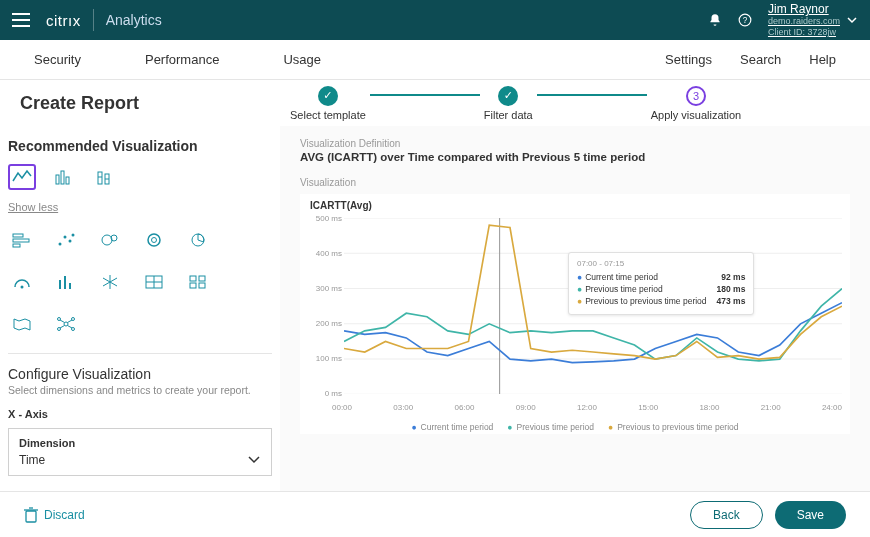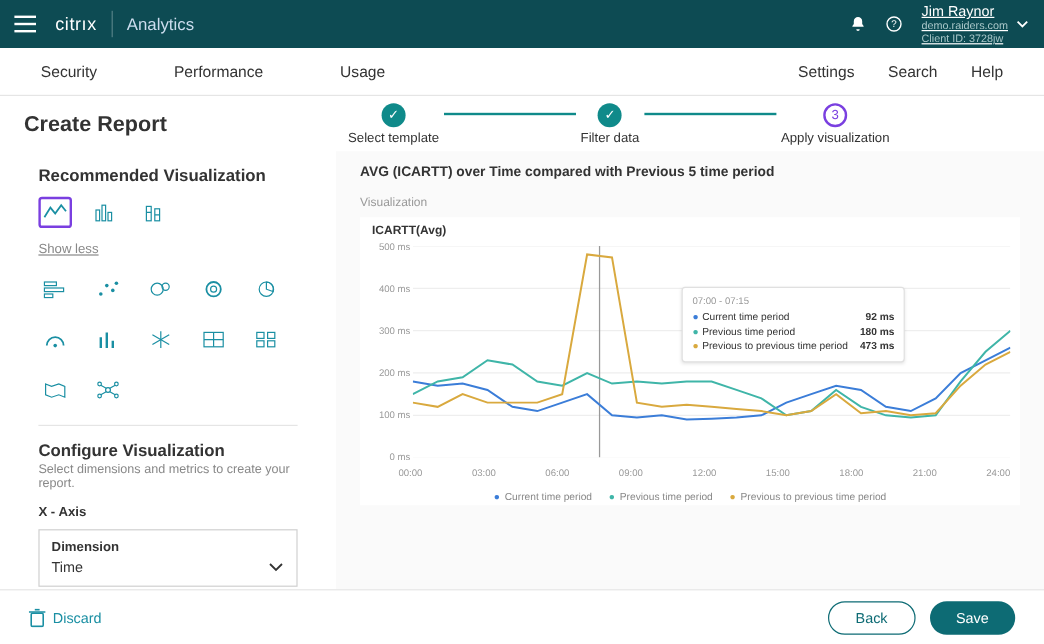--- a/index.html
+++ b/index.html
@@ -29,29 +29,29 @@
   .stepper-row { height: 46px; display: flex; align-items: center; padding: 0 20px; }
   .page-title { font-size: 18px; font-weight: 600; flex: 0 0 260px; }
   .stepper { flex: 1; display: flex; align-items: center; justify-content: flex-start; gap: 0; margin-left: 10px; }
   .step { display: flex; flex-direction: column; align-items: center; position: relative; }
   .step-circle { width: 20px; height: 20px; border-radius: 50%; display: flex; align-items: center; justify-content: center; font-size: 11px; margin-bottom: 3px; }
   .step-done .step-circle { background: #0f8a8a; color: #fff; }
   .step-active .step-circle { border: 2px solid #7a3fe0; color: #7a3fe0; background: #fff; }
   .step-label { font-size: 11px; color: #333; white-space: nowrap; }
   .step-line { width: 110px; height: 2px; background: #0f8a8a; margin: 0 4px 16px 4px; }
 
-  .left-panel { width: 280px; padding: 12px 32px; border-right: 0; flex-shrink: 0; overflow: hidden; }
+  .left-panel { width: 280px; padding: 12px 8px; border-right: 0; flex-shrink: 0; overflow: hidden; }
   .rec-title { font-size: 14px; font-weight: 600; margin-bottom: 10px; }
   .icon-row { display: flex; gap: 14px; margin-bottom: 10px; }
   .icon-btn { width: 28px; height: 26px; border: 1px solid transparent; display: flex; align-items: center; justify-content: center; cursor: pointer; border-radius: 3px; color: #1a8fa3; }
   .icon-btn.selected { border: 2px solid #7a3fe0; }
   .show-less { font-size: 11px; color: #888; text-decoration: underline; cursor: pointer; margin-bottom: 14px; display: inline-block; }
   .icon-grid { display: grid; grid-template-columns: repeat(5, 28px); gap: 16px 16px; margin-bottom: 16px; }
   .sep { height: 1px; background: #e5e5e5; margin: 12px 0; }
-  .conf-title { font-size: 14px; font-weight: 700; margin-bottom: 2px; }
+  .conf-title { font-size: 14px; font-weight: 400; margin-bottom: 2px; }
   .conf-sub { font-size: 10.5px; color: #888; margin-bottom: 12px; }
   .x-axis-label { font-size: 11px; font-weight: 600; margin-bottom: 8px; }
   .dim-box { border: 1px solid #d0d0d0; padding: 8px 10px; }
   .dim-label { font-size: 11px; font-weight: 600; margin-bottom: 4px; }
   .dim-select { display: flex; justify-content: space-between; align-items: center; font-size: 12px; cursor: pointer; }
 
   .right-panel { flex: 1; padding: 12px 20px; background: #fafafa; overflow: hidden; }
   .vd-label { font-size: 10px; color: #999; margin-bottom: 2px; }
   .vd-text { font-size: 11.5px; font-weight: 600; margin-bottom: 14px; }
   .viz-label { font-size: 10px; color: #999; margin-bottom: 6px; }
@@ -273,20 +273,21 @@
       <div class="dim-select">
         <span>Time</span>
         <svg width="14" height="10" viewBox="0 0 14 10">
             <path d="M2 2l5 5 5-5" stroke="#333" stroke-width="1.5" fill="none"></path>
           </svg>
       </div>
     </div>
   </div>
 
   <div class="right-panel">
+    <div class="vd-label">Visualization Definition</div>
     <div class="vd-text">AVG (ICARTT) over Time compared with Previous 5 time period</div>
     <div class="viz-label">Visualization</div>
     <div class="chart-box">
       <div class="chart-title">ICARTT(Avg)</div>
       <div class="y-labels">
         <span>500 ms</span>
           <span>400 ms</span>
           <span>300 ms</span>
           <span>200 ms</span>
           <span>100 ms</span>

